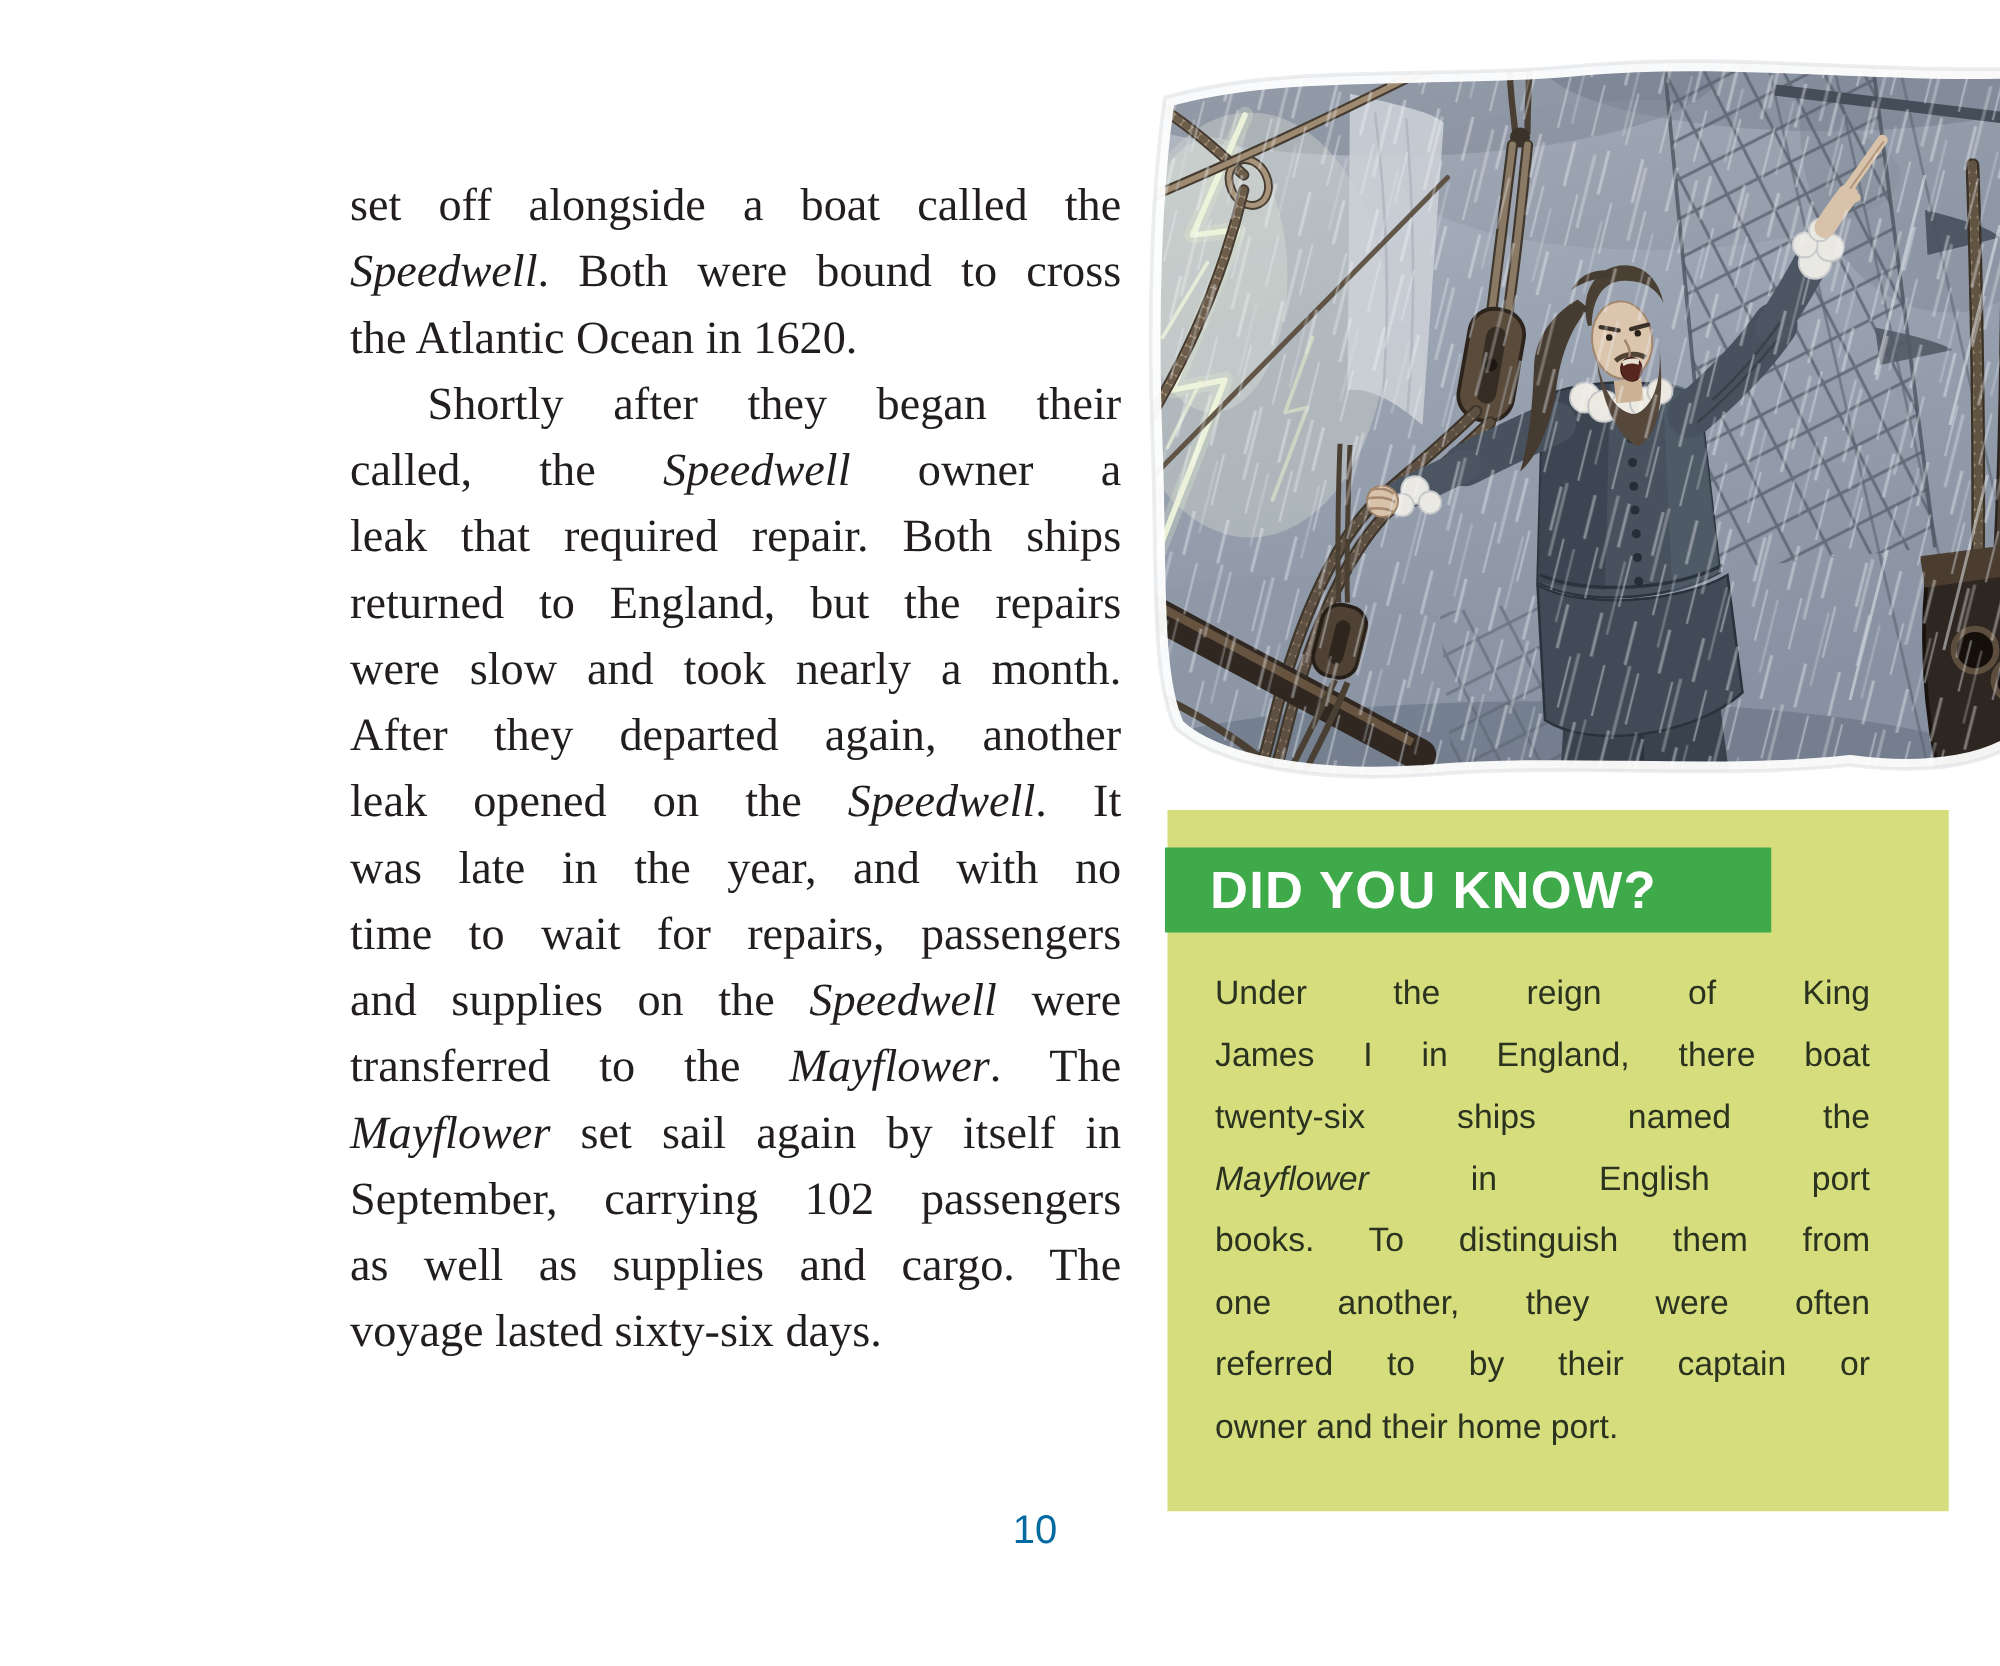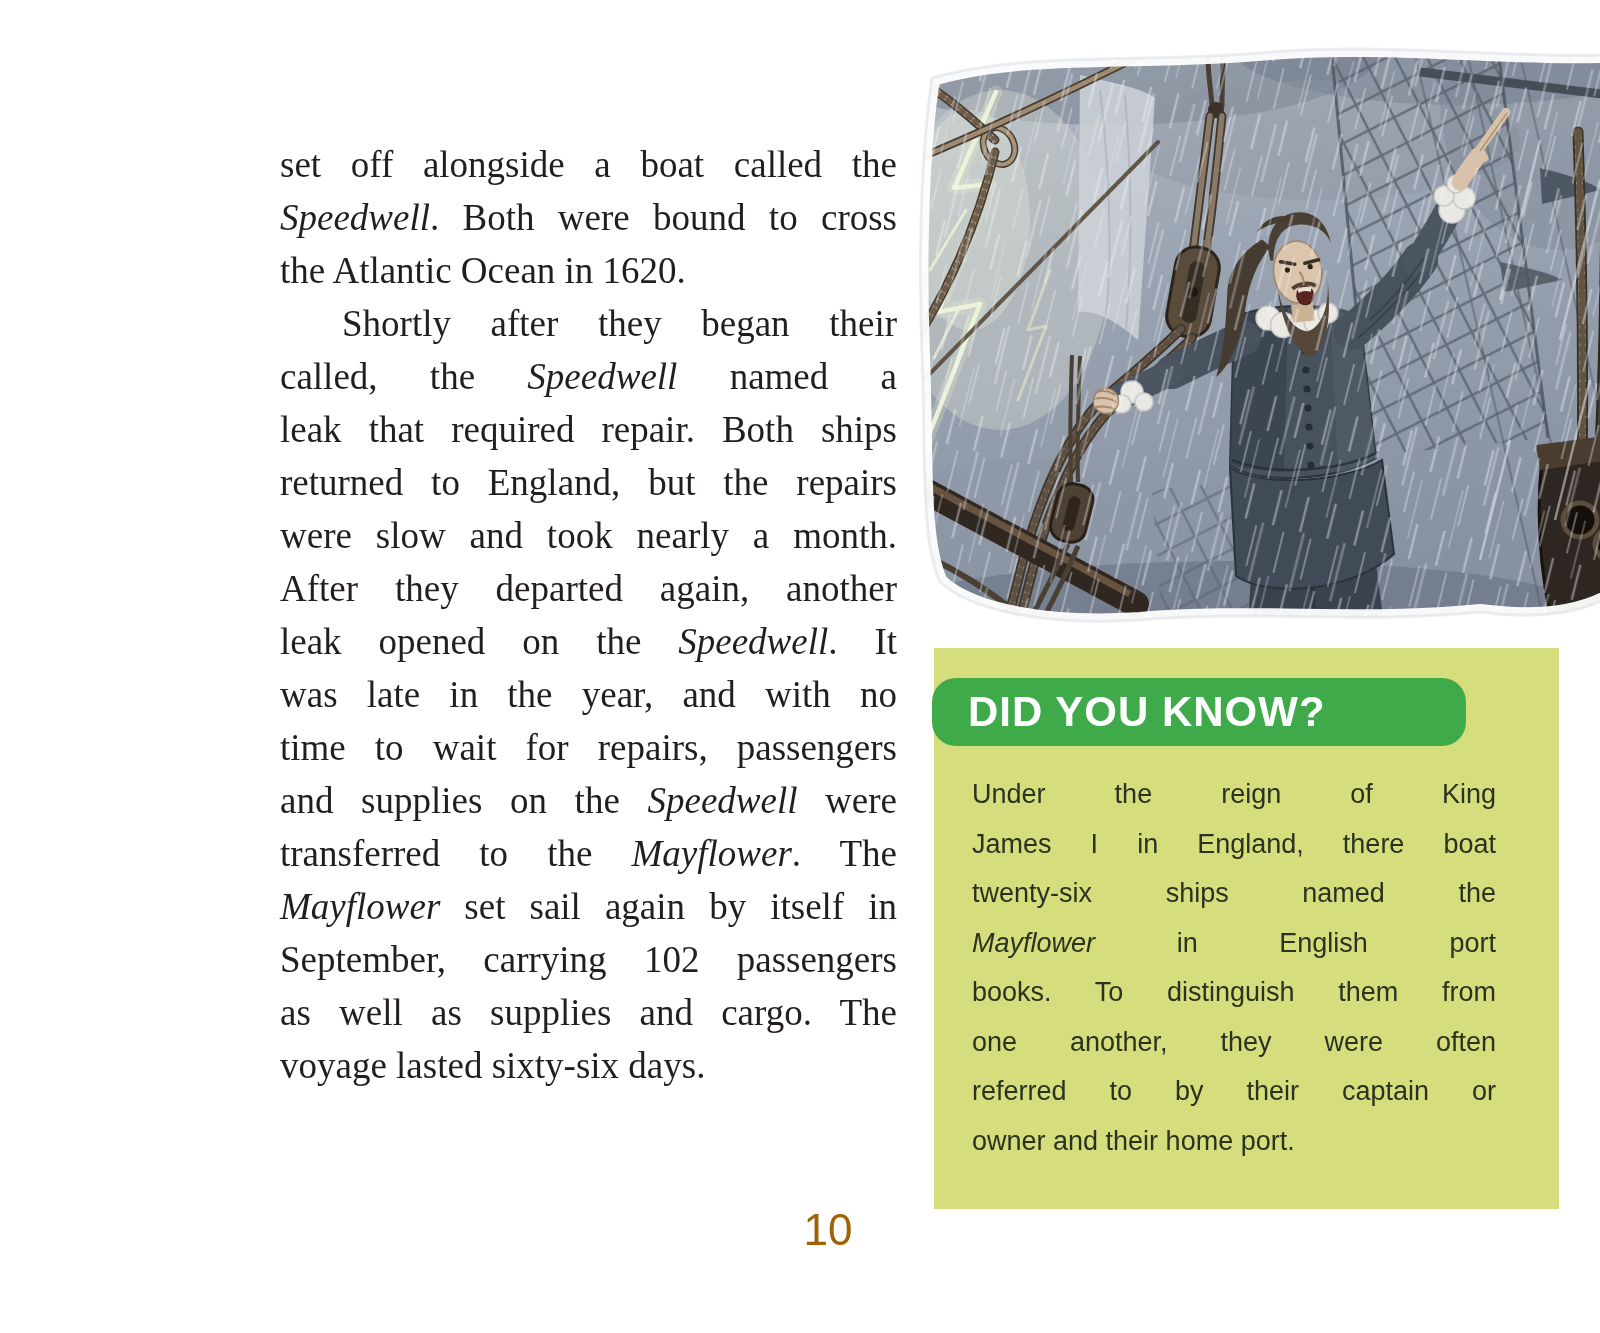--- a/index.html
+++ b/index.html
@@ -10,41 +10,41 @@
              font-size:37px;line-height:53px;color:#221e1f;}
   .bline{text-align:justify;text-align-last:justify;}
   .bline.last{text-align-last:left;}
   .bline.indent{text-indent:62px;}
   .it{font-style:italic;}
   
   .illustration{position:absolute;left:870px;top:20px;width:730px;height:605px;}
   .illustration svg{display:block;}
   
   .dyk{position:absolute;left:904px;top:648px;width:625px;height:561px;background:#d5dd7c;}
-  .dyk-band{position:absolute;left:-2px;top:30px;width:534px;height:68px;background:#3faa49;
-            display:flex;align-items:center;padding-left:36px;box-sizing:border-box;border-radius:24px;}
+  .dyk-band{position:absolute;left:-2px;top:30px;width:485px;height:68px;background:#3faa49;
+            display:flex;align-items:center;padding-left:36px;box-sizing:border-box;}
   .dyk-title{font-family:"Liberation Sans",sans-serif;font-weight:bold;font-size:42px;
              color:#ffffff;letter-spacing:1px;white-space:nowrap;}
   .dyk-body{position:absolute;left:38px;top:122px;width:524px;
             font-family:"Liberation Sans",sans-serif;font-size:27px;line-height:49.5px;color:#2b3320;}
   
   .page-number{position:absolute;left:798px;top:1205px;transform:translateX(-50%);
-               font-family:"Liberation Sans",sans-serif;font-size:44px;color:#a16207;}
+               font-family:"Liberation Sans",sans-serif;font-size:32px;color:#0369a1;}
 </style>
 </head>
 <body>
 
 <div class="page" style="background: rgb(255, 255, 255);">
 
   <div class="body-text">
       <div class="bline"><span>set off alongside a boat called the</span></div>
       <div class="bline"><span class="it">Speedwell</span><span>. Both were bound to cross</span></div>
       <div class="bline last"><span>the Atlantic Ocean in 1620.</span></div>
       <div class="bline indent"><span>Shortly after they began their</span></div>
-      <div class="bline"><span>called, the </span><span class="it">Speedwell</span><span> named a</span></div>
+      <div class="bline"><span>called, the </span><span class="it">Speedwell</span><span> owner a</span></div>
       <div class="bline"><span>leak that required repair. Both ships</span></div>
       <div class="bline"><span>returned to England, but the repairs</span></div>
       <div class="bline"><span>were slow and took nearly a month.</span></div>
       <div class="bline"><span>After they departed again, another</span></div>
       <div class="bline"><span>leak opened on the </span><span class="it">Speedwell</span><span>. It</span></div>
       <div class="bline"><span>was late in the year, and with no</span></div>
       <div class="bline"><span>time to wait for repairs, passengers</span></div>
       <div class="bline"><span>and supplies on the </span><span class="it">Speedwell</span><span> were</span></div>
       <div class="bline"><span>transferred to the </span><span class="it">Mayflower</span><span>. The</span></div>
       <div class="bline"><span class="it">Mayflower</span><span> set sail again by itself in</span></div>

